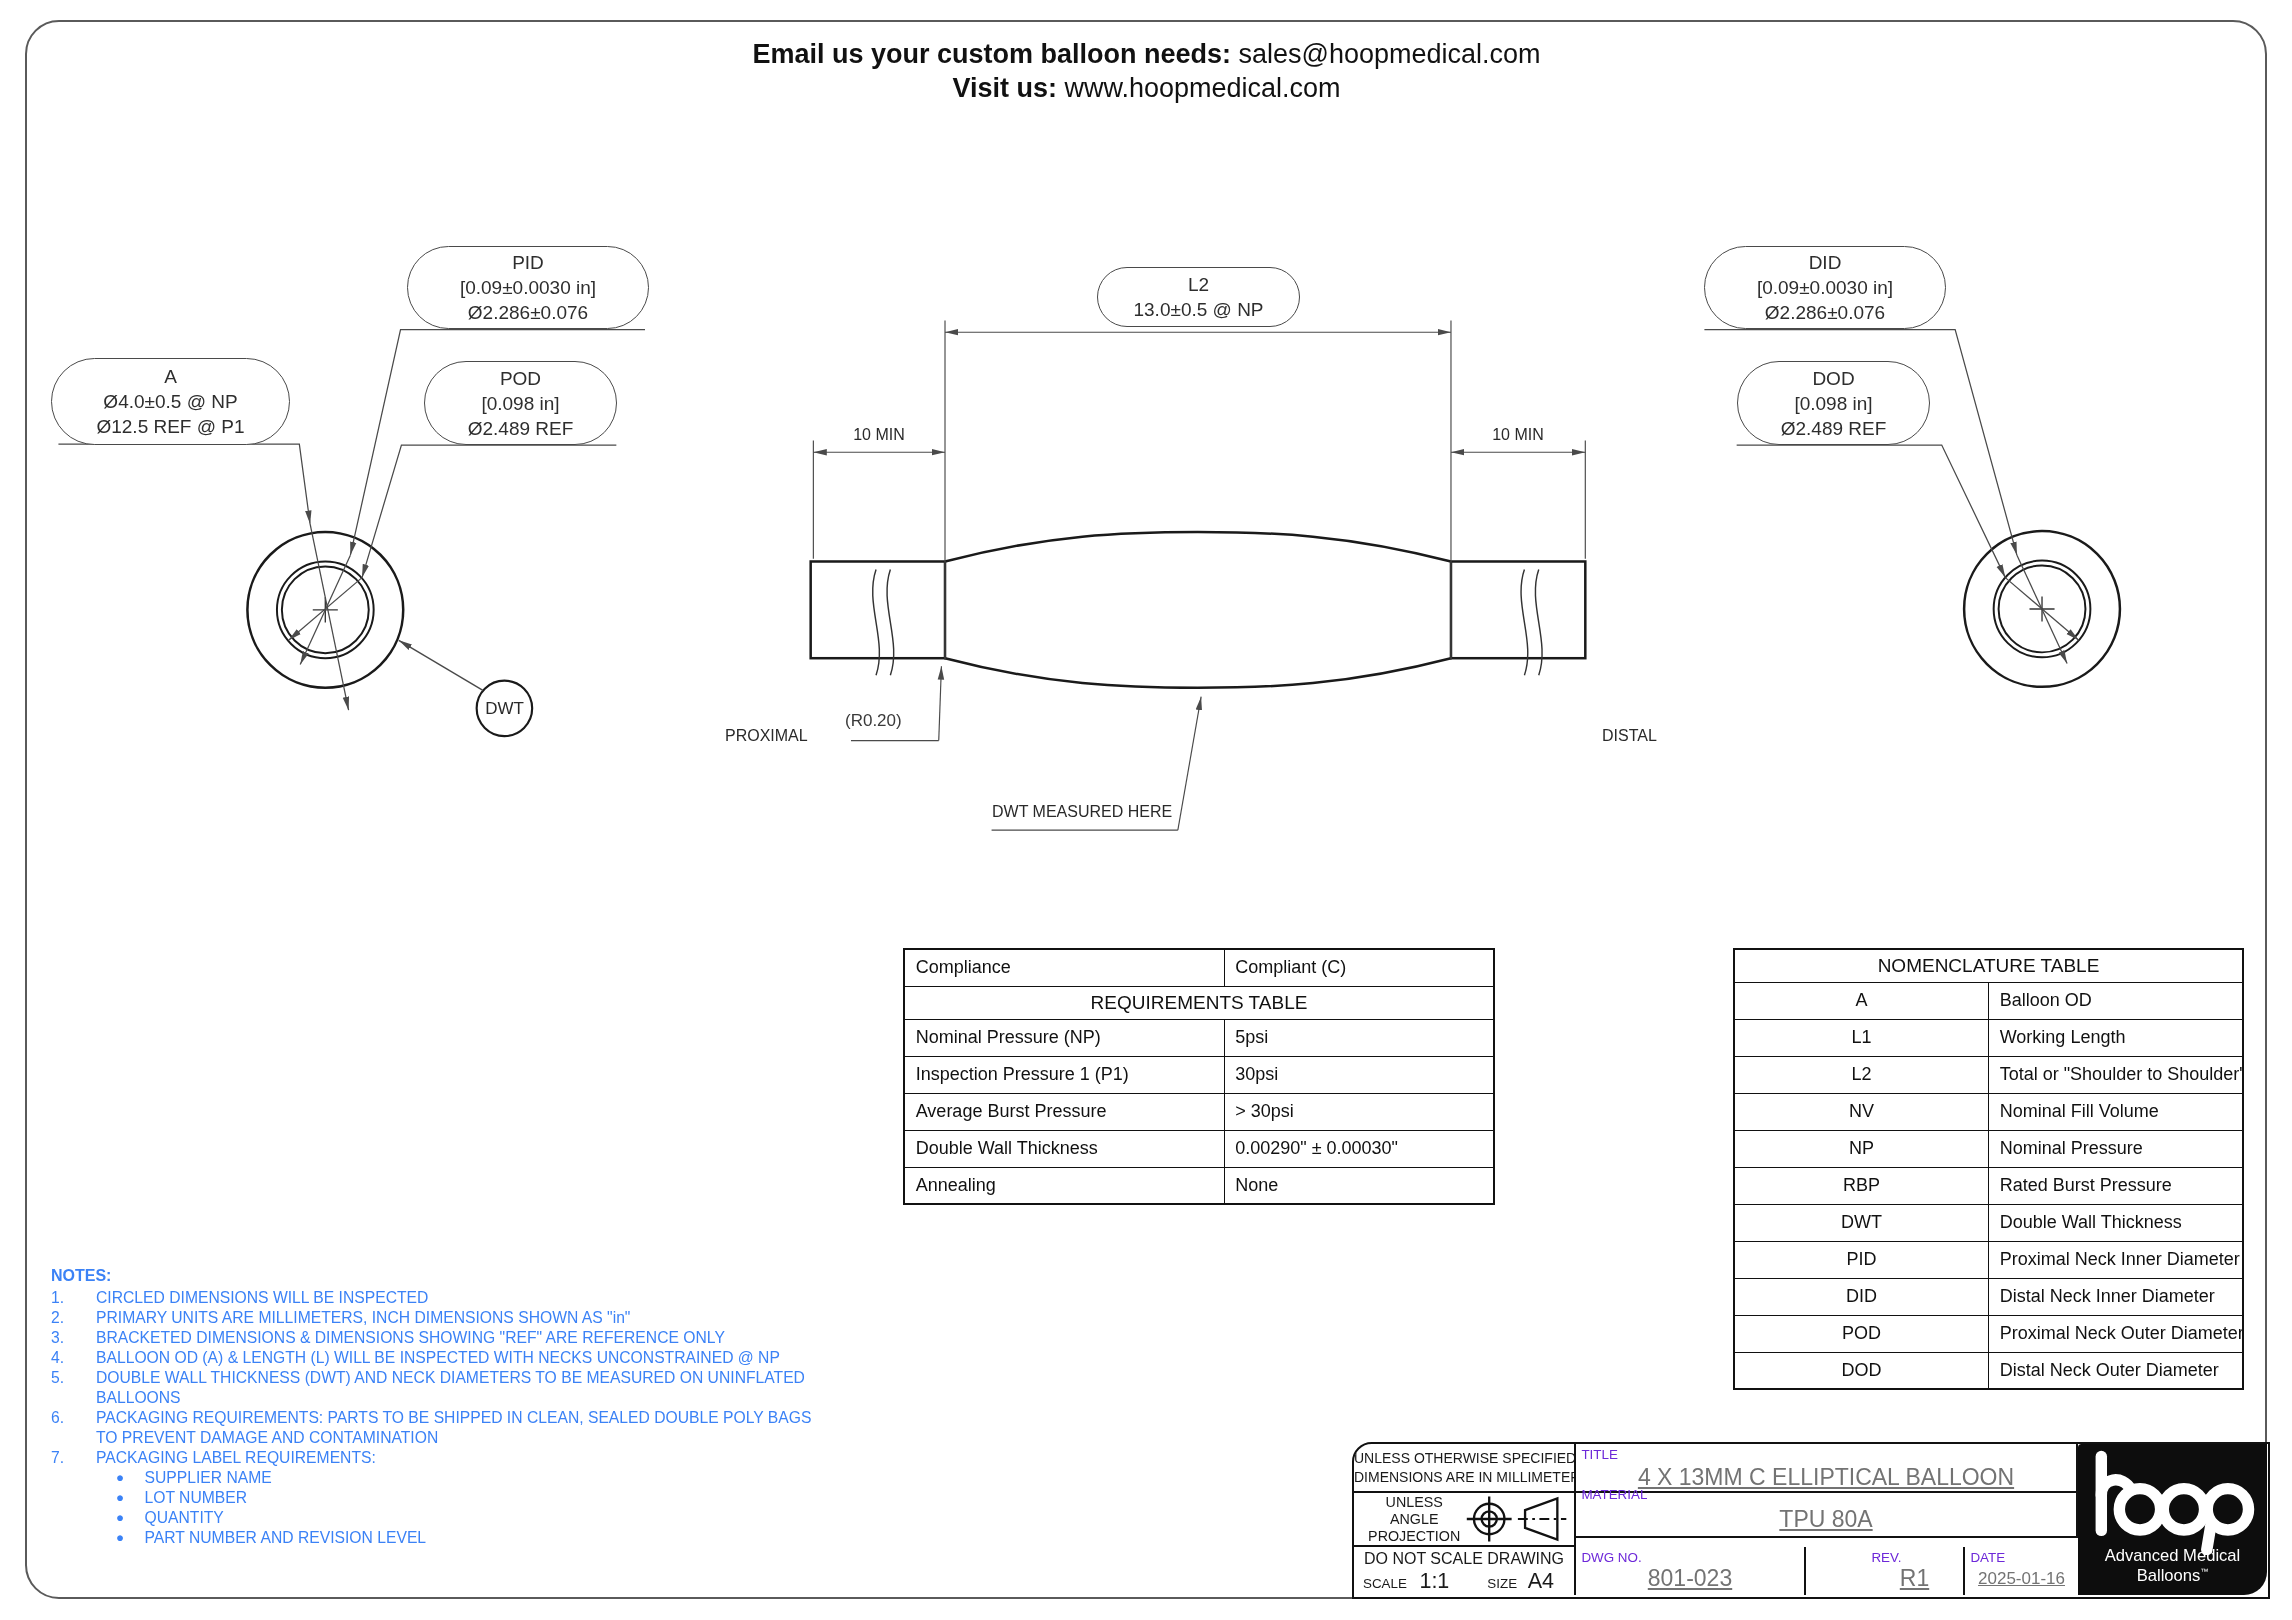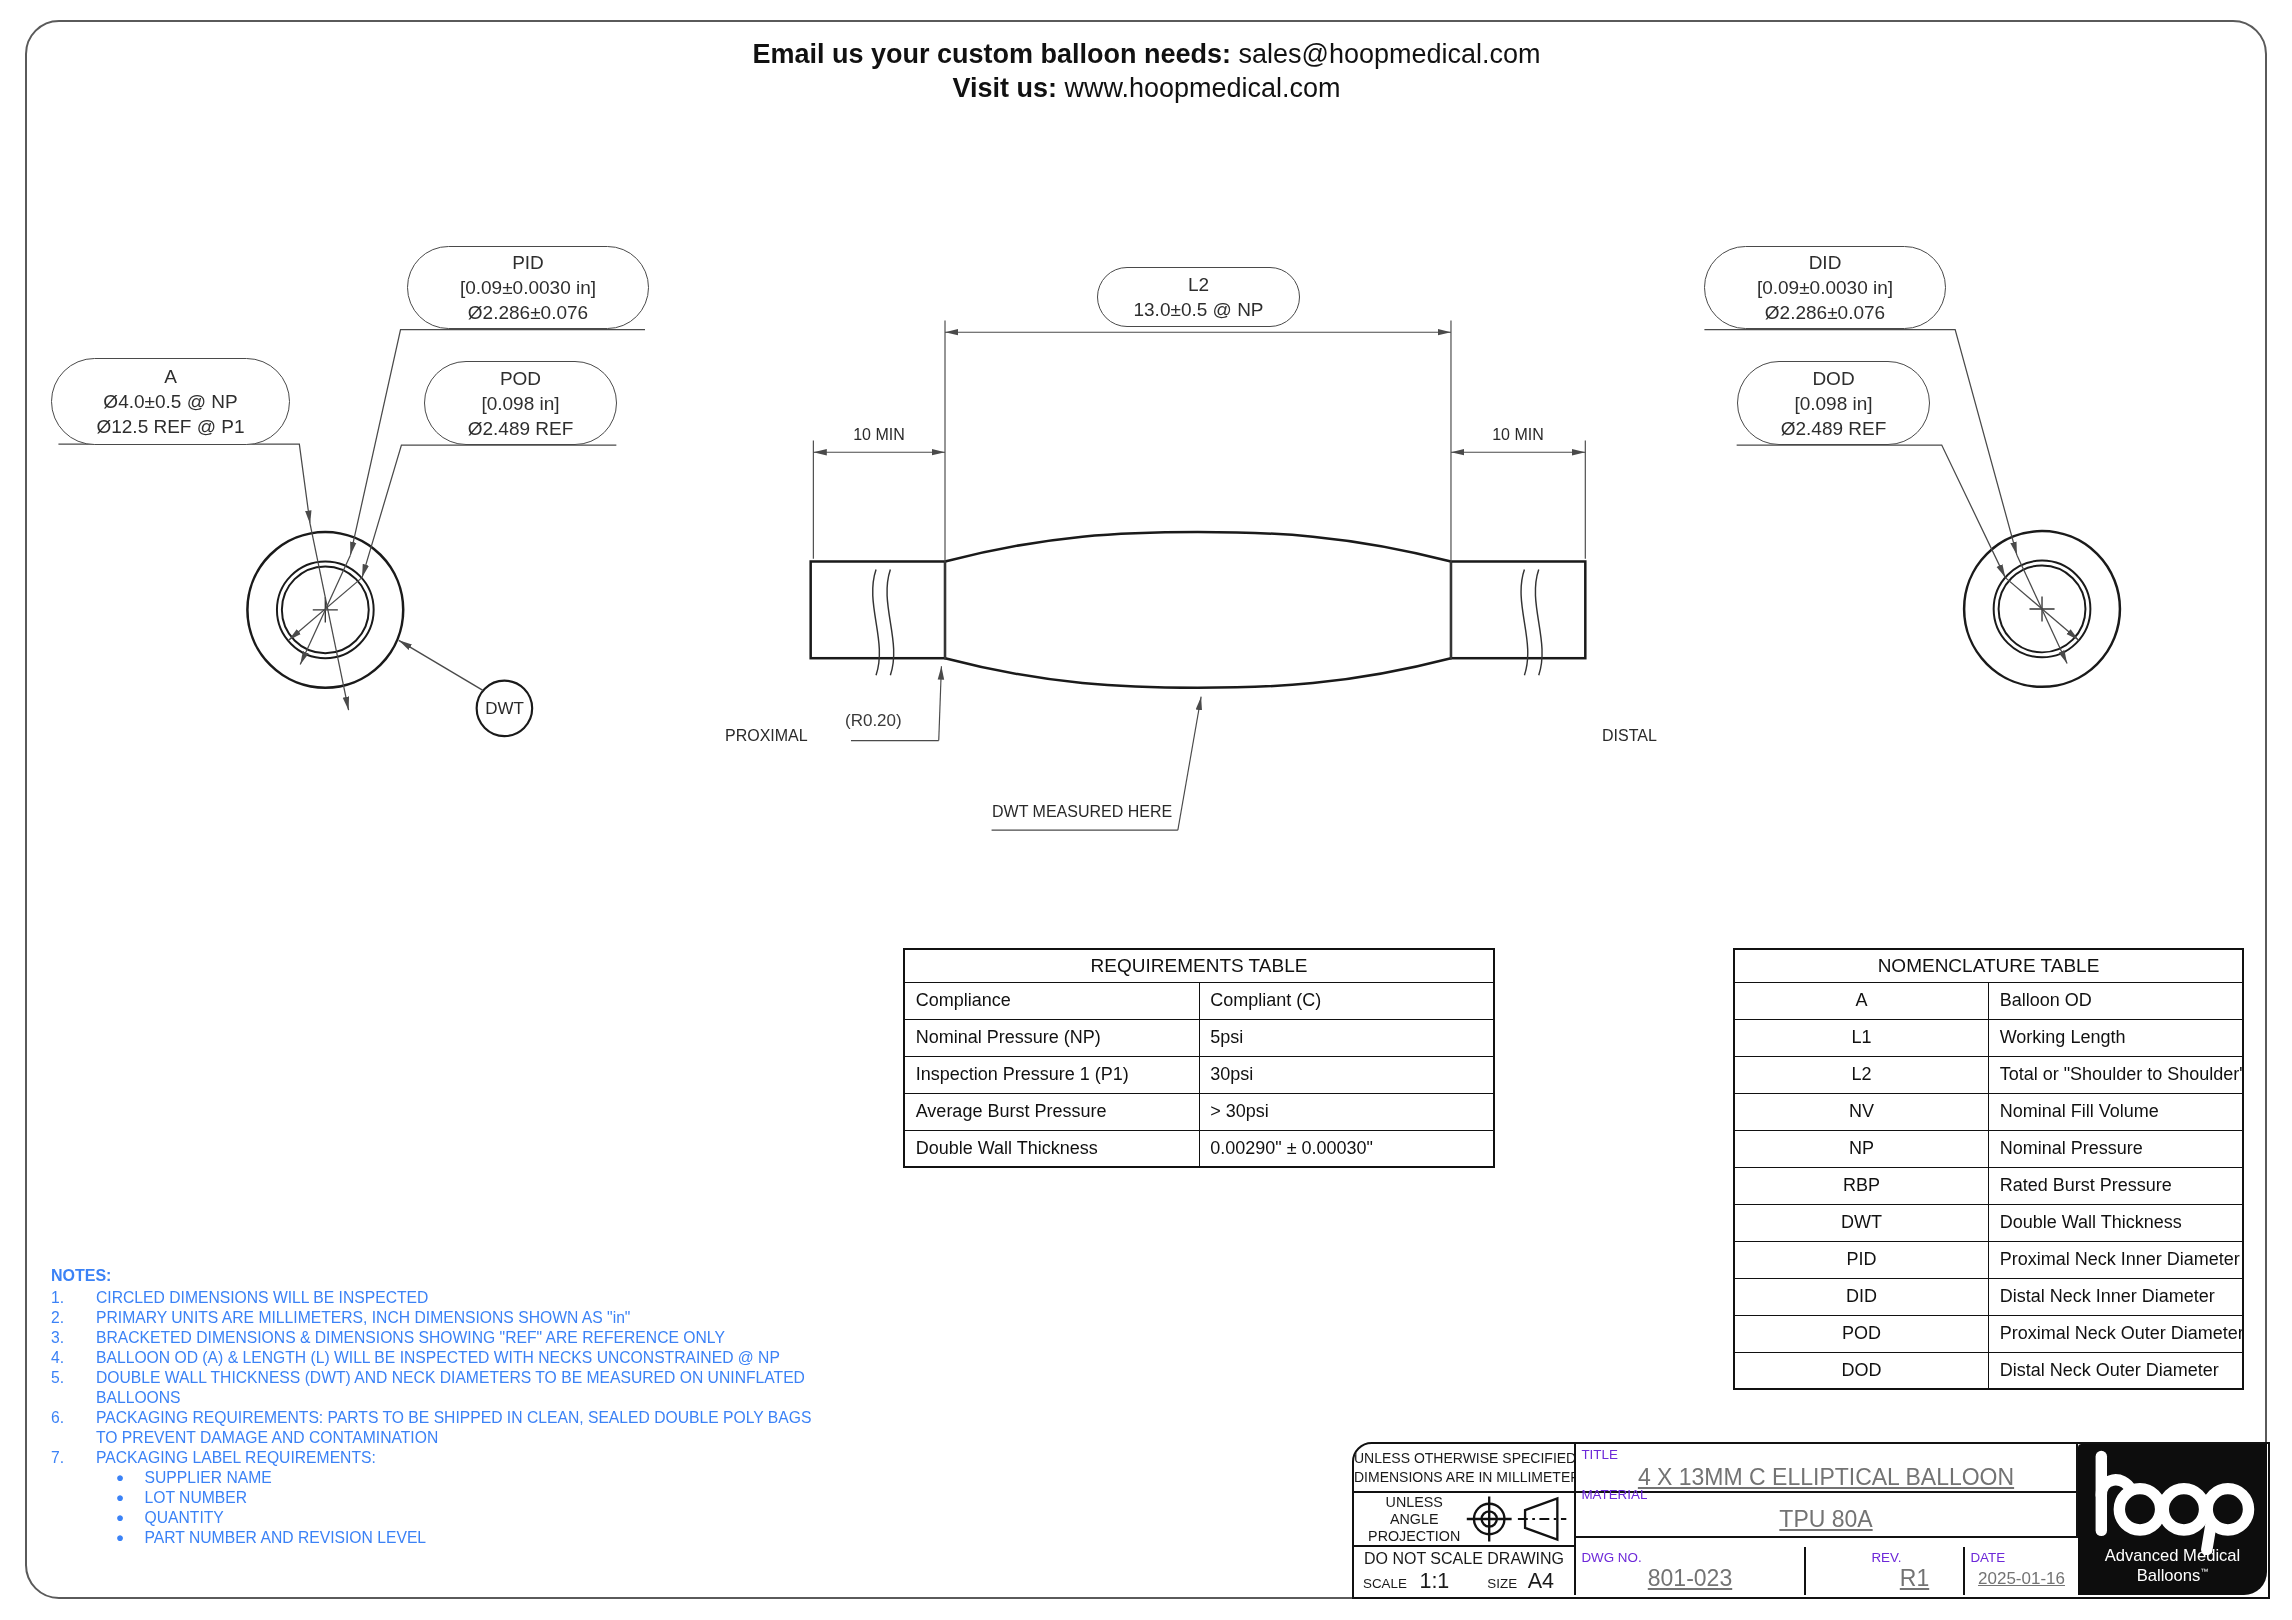--- a/index.html
+++ b/index.html
@@ -164,41 +164,45 @@
   <div class="dlabel" style="left:1473px; top:426px; width:90px; text-align:center;">10 MIN</div>
   <div class="dlabel" style="left:845px; top:711px; font-size:17px; color:#3a3a3a;">(R0.20)</div>
   <div class="dlabel" style="left:725px; top:727px;">PROXIMAL</div>
   <div class="dlabel" style="left:1602px; top:727px;">DISTAL</div>
   <div class="dlabel" style="left:992px; top:803px;">DWT MEASURED HERE</div>
 
   <div class="abs" style="left:903px; top:948px;">
     <table class="dt" style="width:592px;">
       <tbody>
           <tr>
-            <td class="th" colspan="2">REQUIREMENTS TABLE</td>
-          </tr>
-      <tr>
         <td style="width:320px;">Compliance</td>
         <td>Compliant (C)</td>
           </tr>
       <tr>
+            <td class="th" colspan="2">REQUIREMENTS TABLE</td>
+          </tr>
+      <tr>
         <td>Nominal Pressure (NP)</td>
         <td>5psi</td>
           </tr>
       <tr>
         <td>Inspection Pressure 1 (P1)</td>
         <td>30psi</td>
           </tr>
       <tr>
         <td>Average Burst Pressure</td>
         <td>&gt; 30psi</td>
           </tr>
       <tr>
         <td>Double Wall Thickness</td>
         <td>0.00290"  ± 0.00030"</td>
+          </tr>
+      <tr>
+        <td>Annealing</td>
+        <td>None</td>
           </tr>
     </tbody>
       </table>
   </div>
 
   <div class="abs" style="left:1733px; top:948px;">
     <table class="dt" style="width:511px;">
       <tbody>
           <tr>
             <td class="th" colspan="2">NOMENCLATURE TABLE</td>

